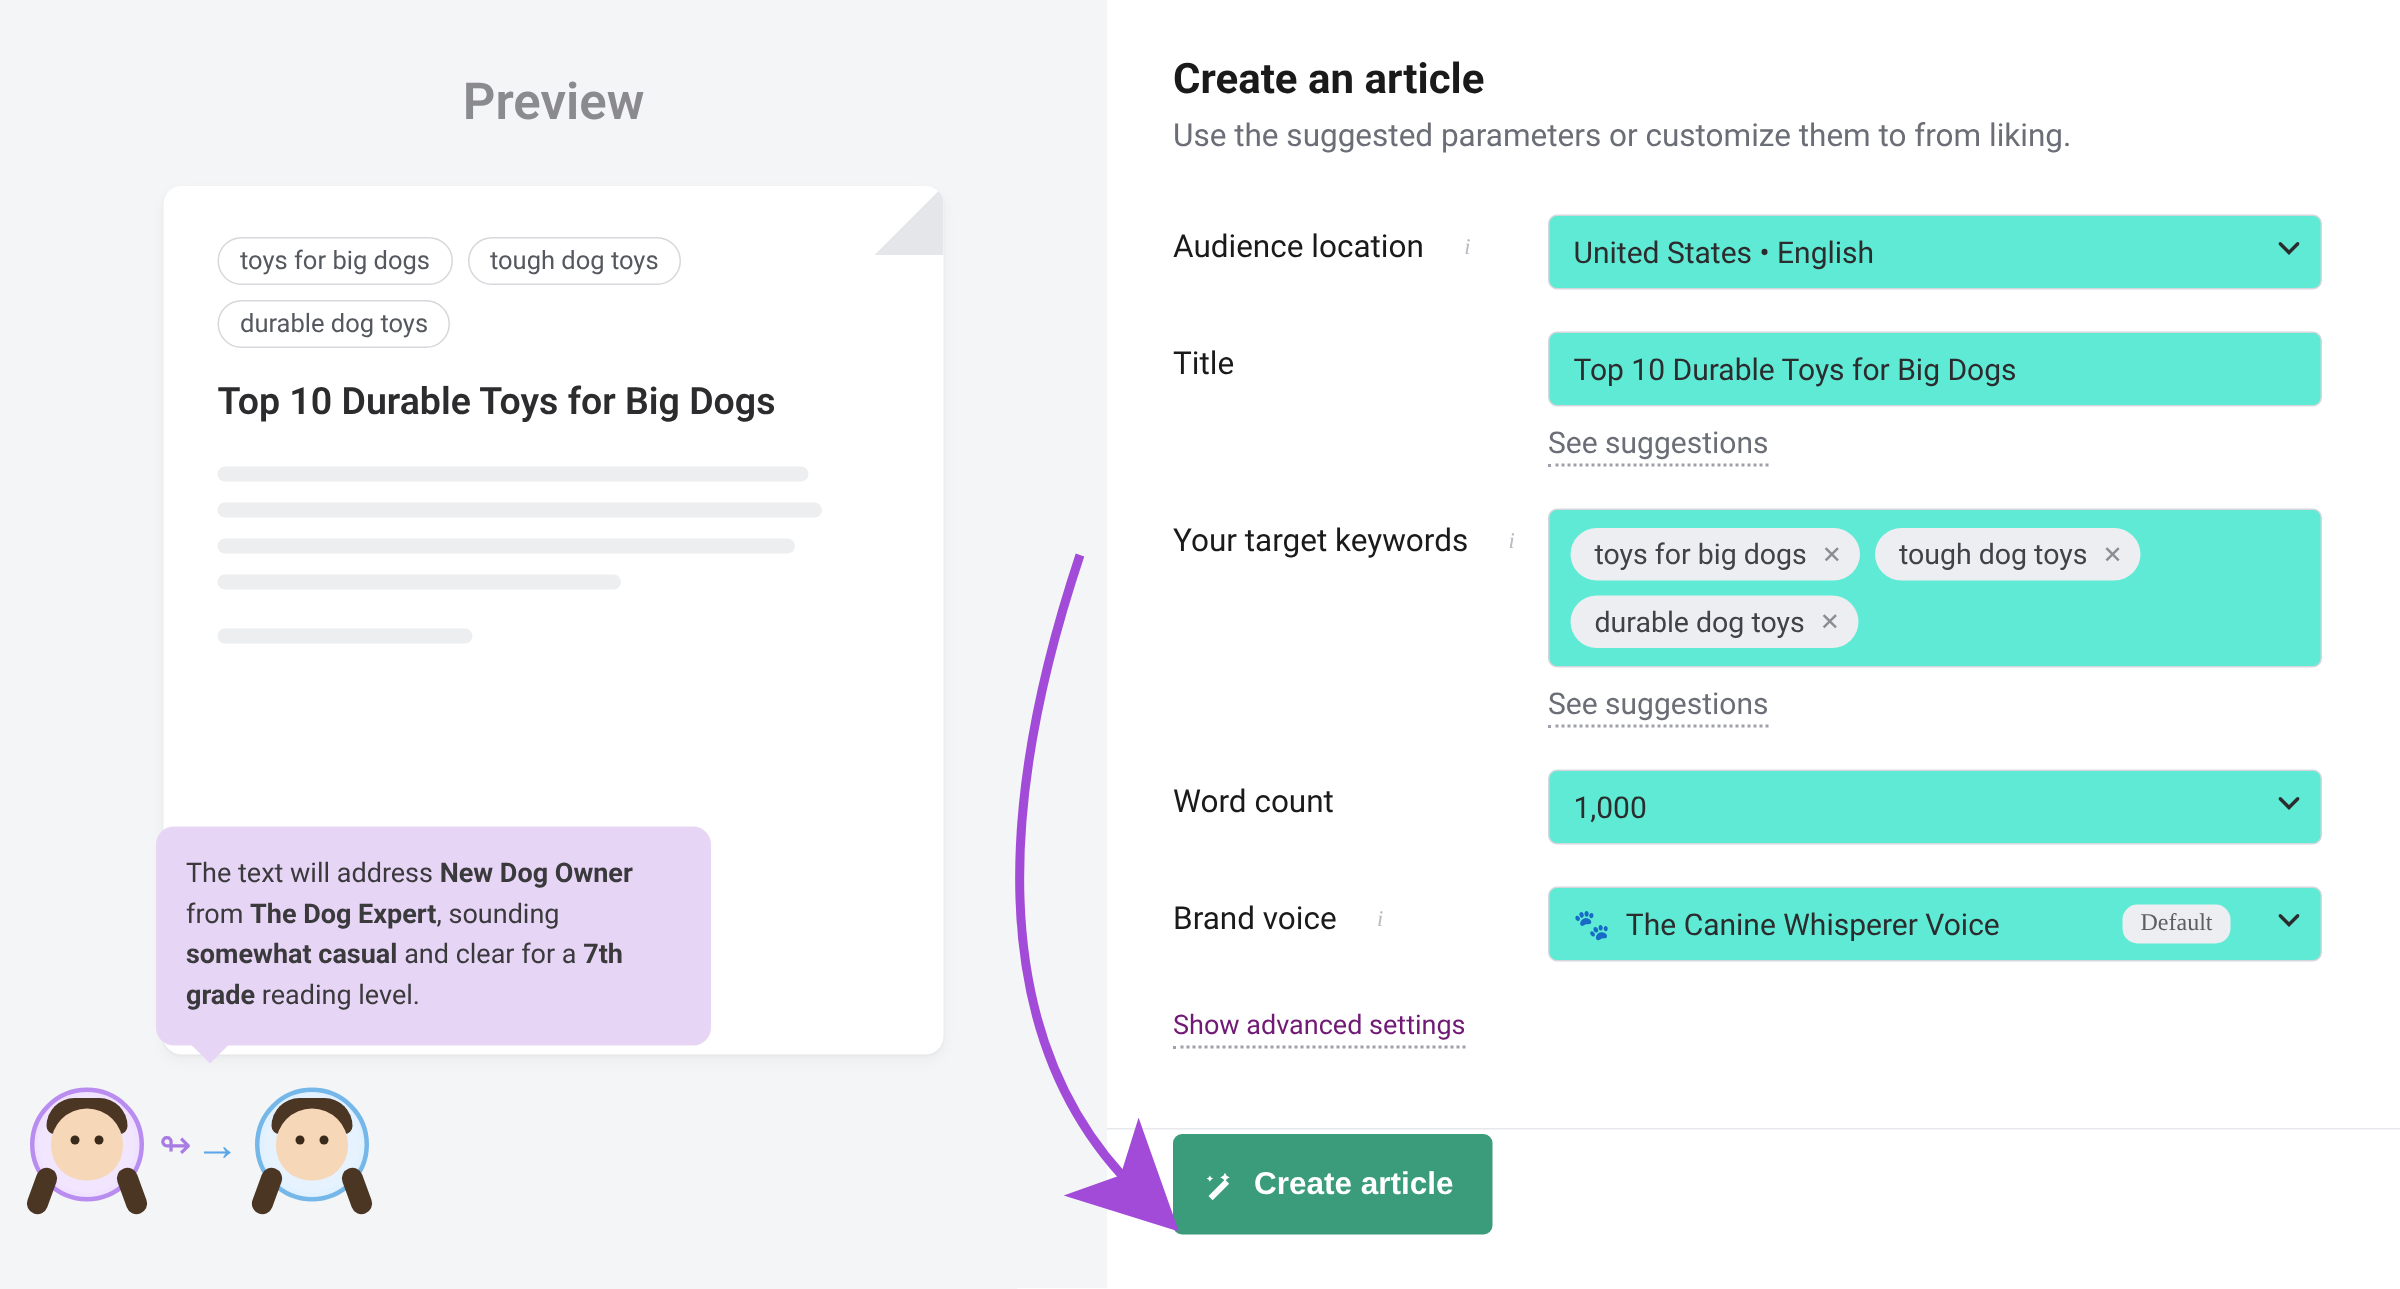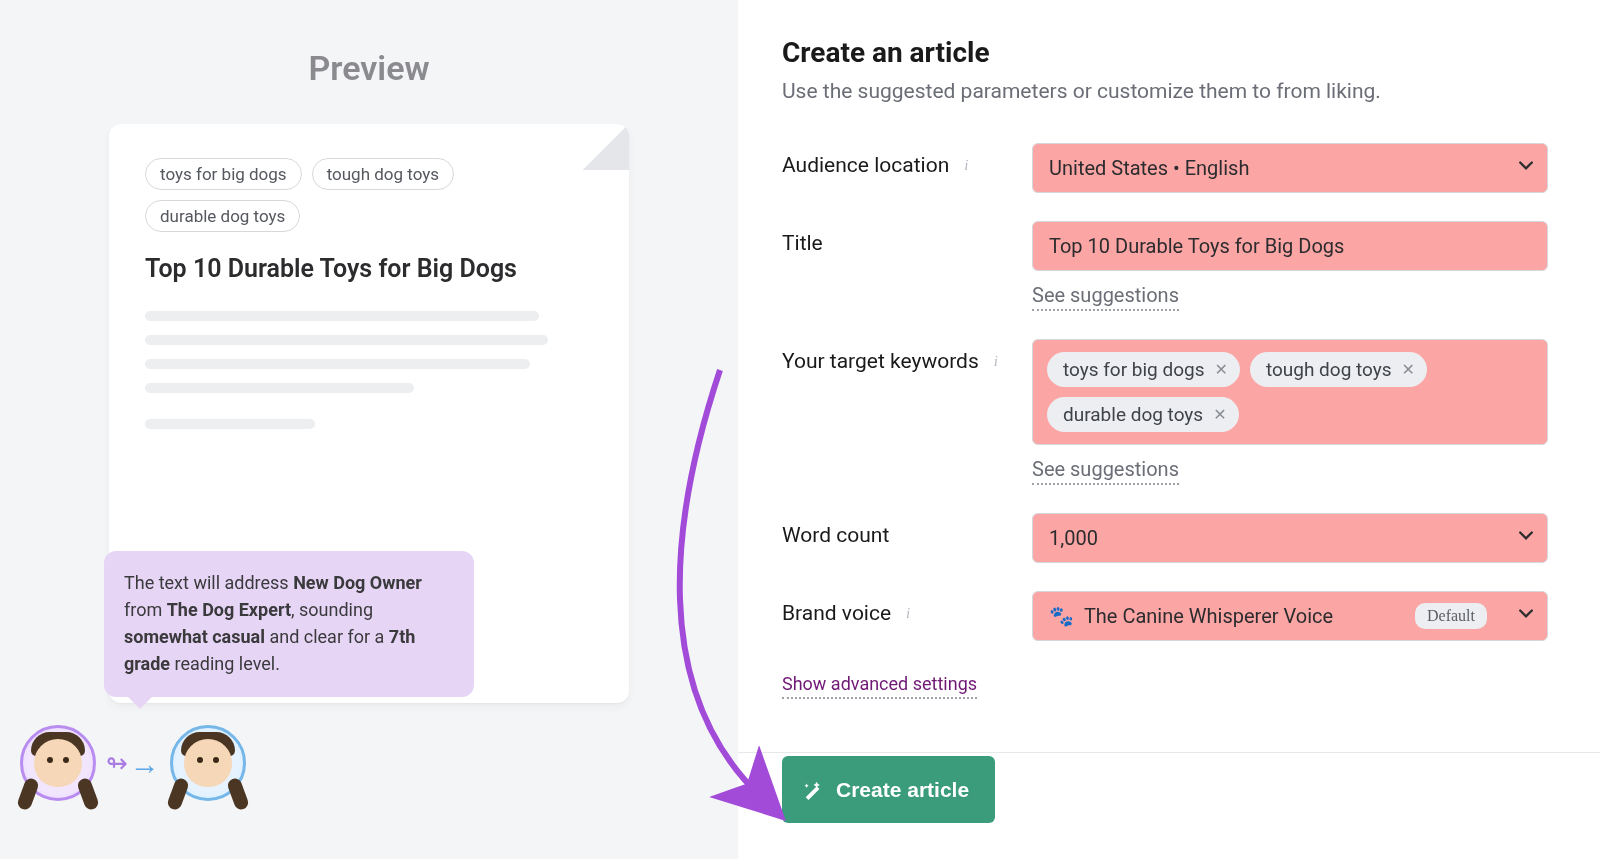--- a/index.html
+++ b/index.html
@@ -179,35 +179,35 @@
     .row {
       display: flex;
       align-items: flex-start;
       margin-bottom: 28px;
     }
     .row .label {
       width: 250px;
       flex: none;
       font-size: 21px;
       color: #1a1a1a;
-      display: flex; align-items: center; gap: 8px;
+      display: flex; align-items: center; gap: 20px;
       padding-top: 10px;
     }
     .info-icon {
       display:inline-flex; align-items:center; justify-content:center;
       width: 18px; height: 18px;
       color: #b7bac0;
       font-style: italic; font-family: Georgia, serif; font-size: 15px;
     }
     .field { flex: 1; }
     .select, .text-input, .select-badge, .keyword-box {
       width: 100%;
       border: 1px solid #d4d7dc;
       border-radius: 6px;
-      background: #fca5a5;
+      background: #5eead4;
       font-size: 20px;
       color: #2c2c2e;
     }
     .select, .text-input, .select-badge {
       height: 50px;
       padding: 0 44px 0 16px;
       display: flex; align-items: center;
       position: relative;
     }
     .chevron {

